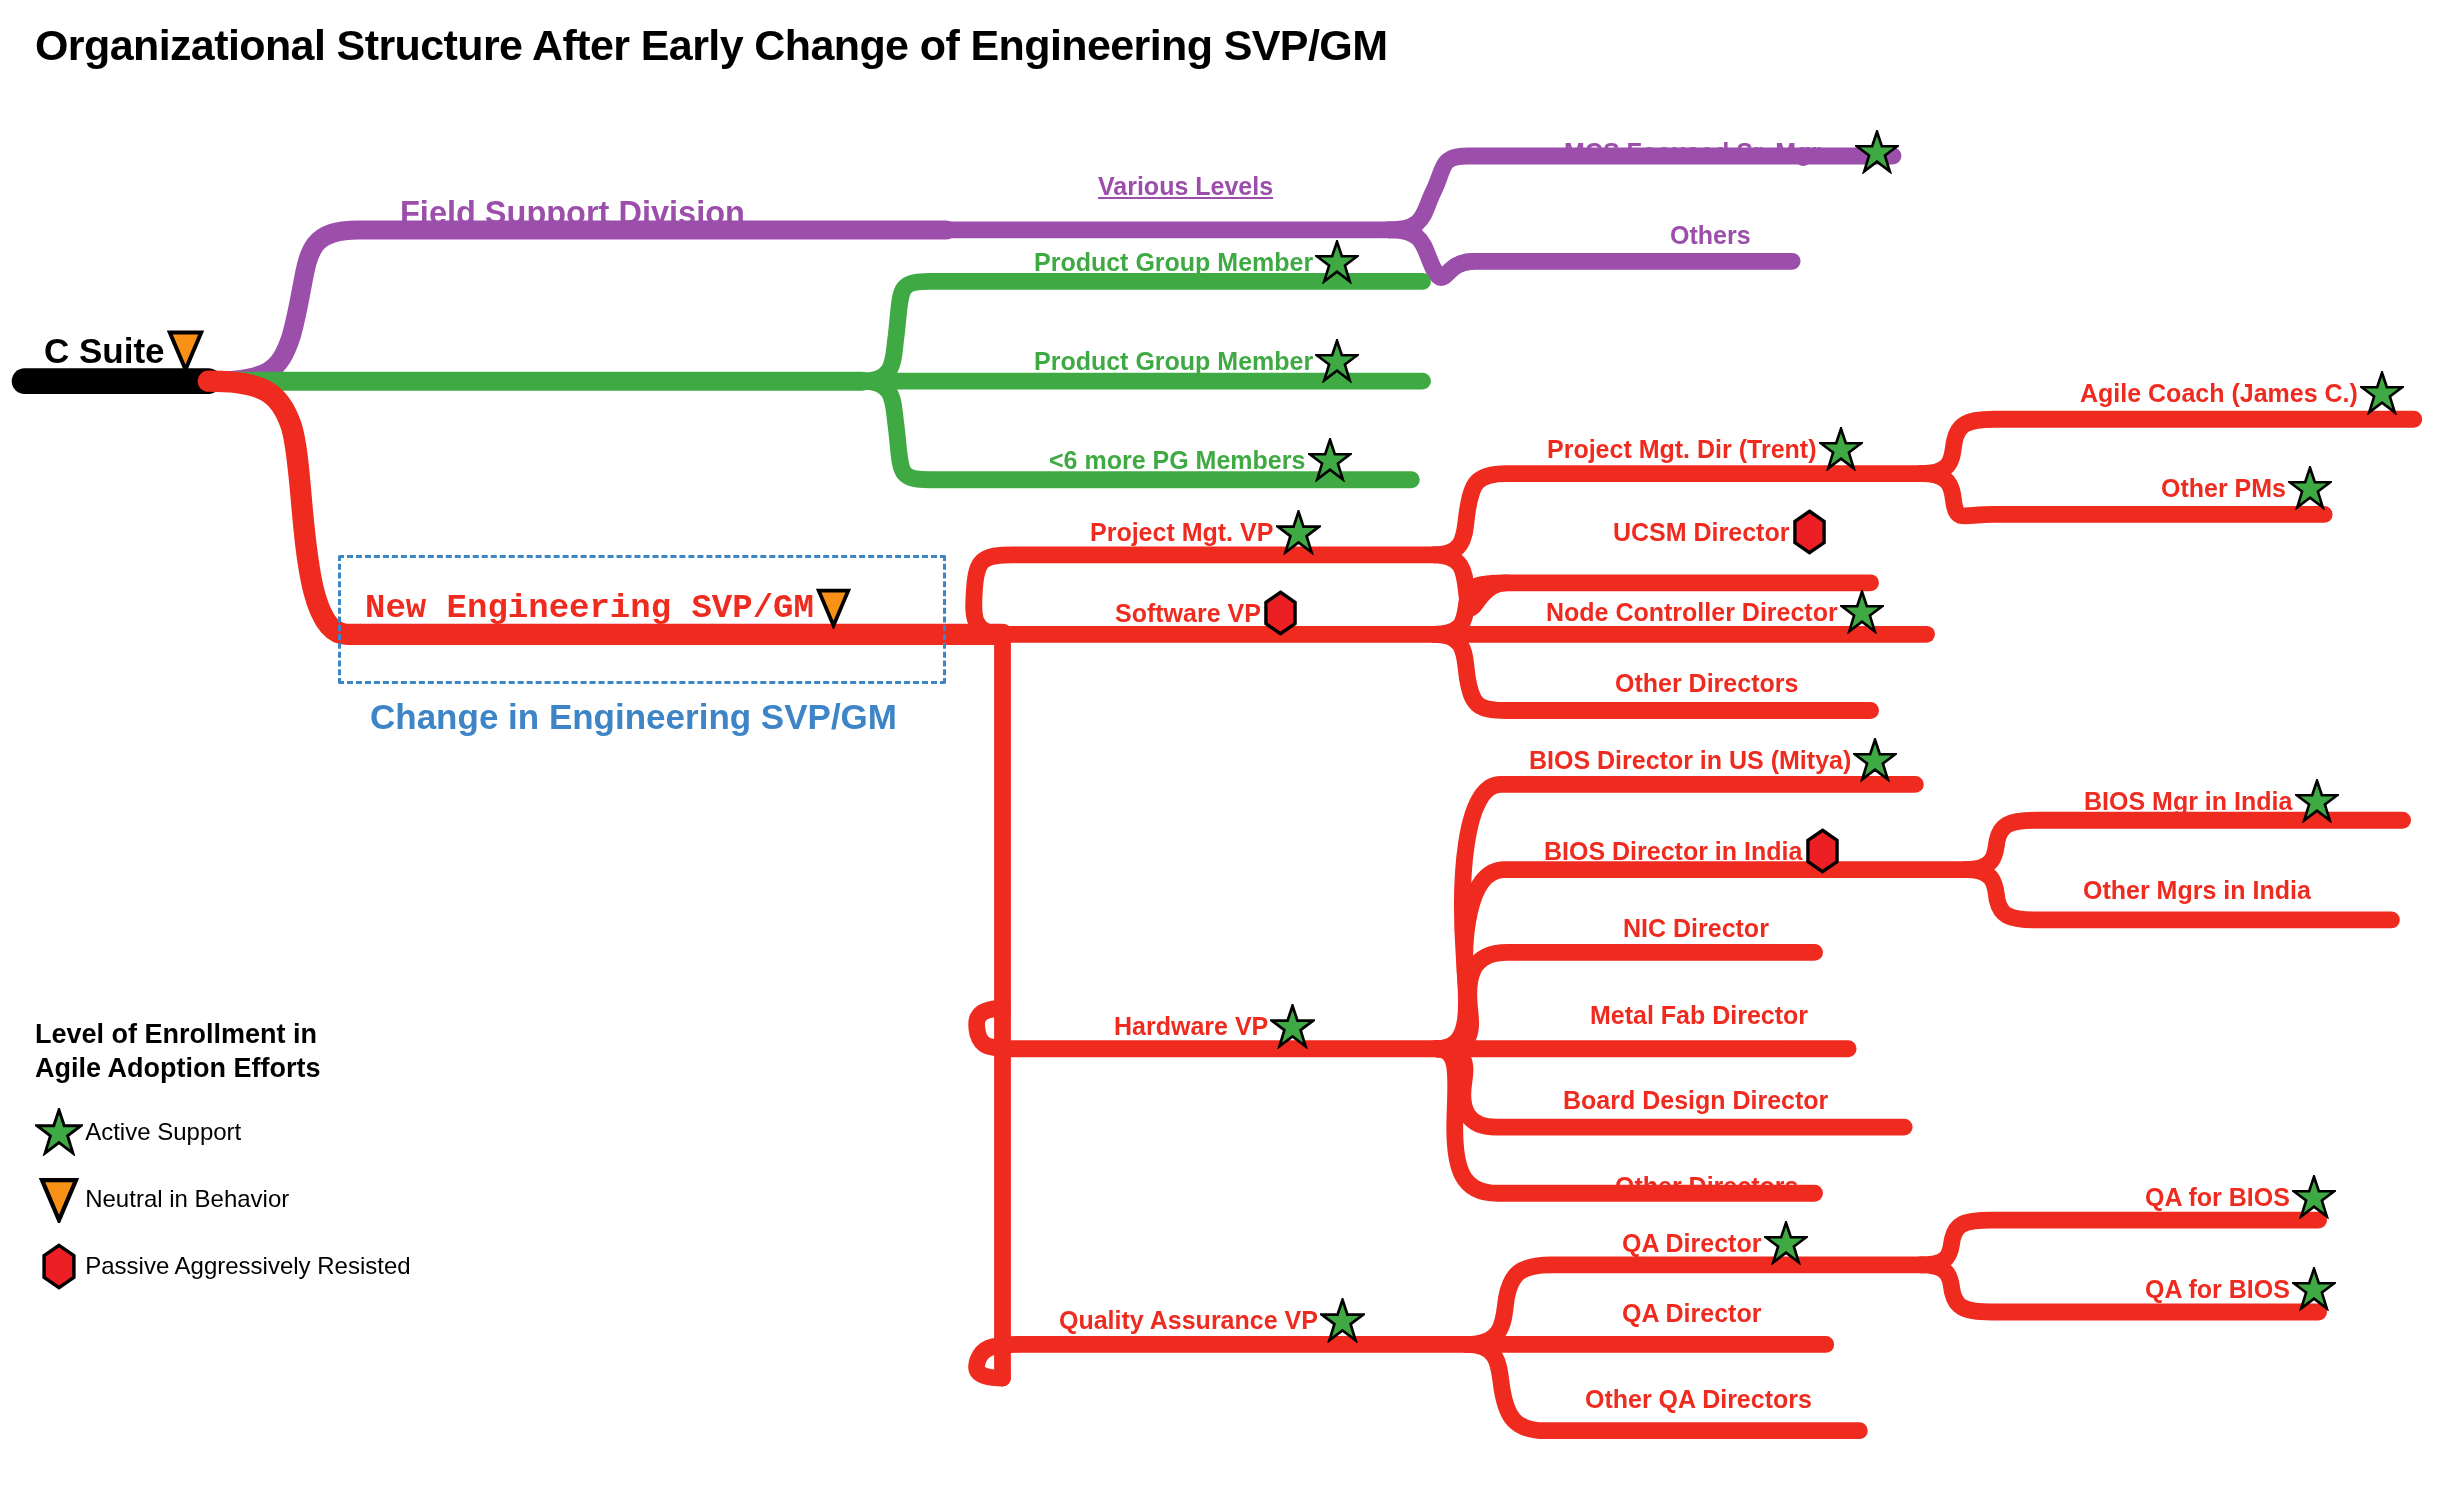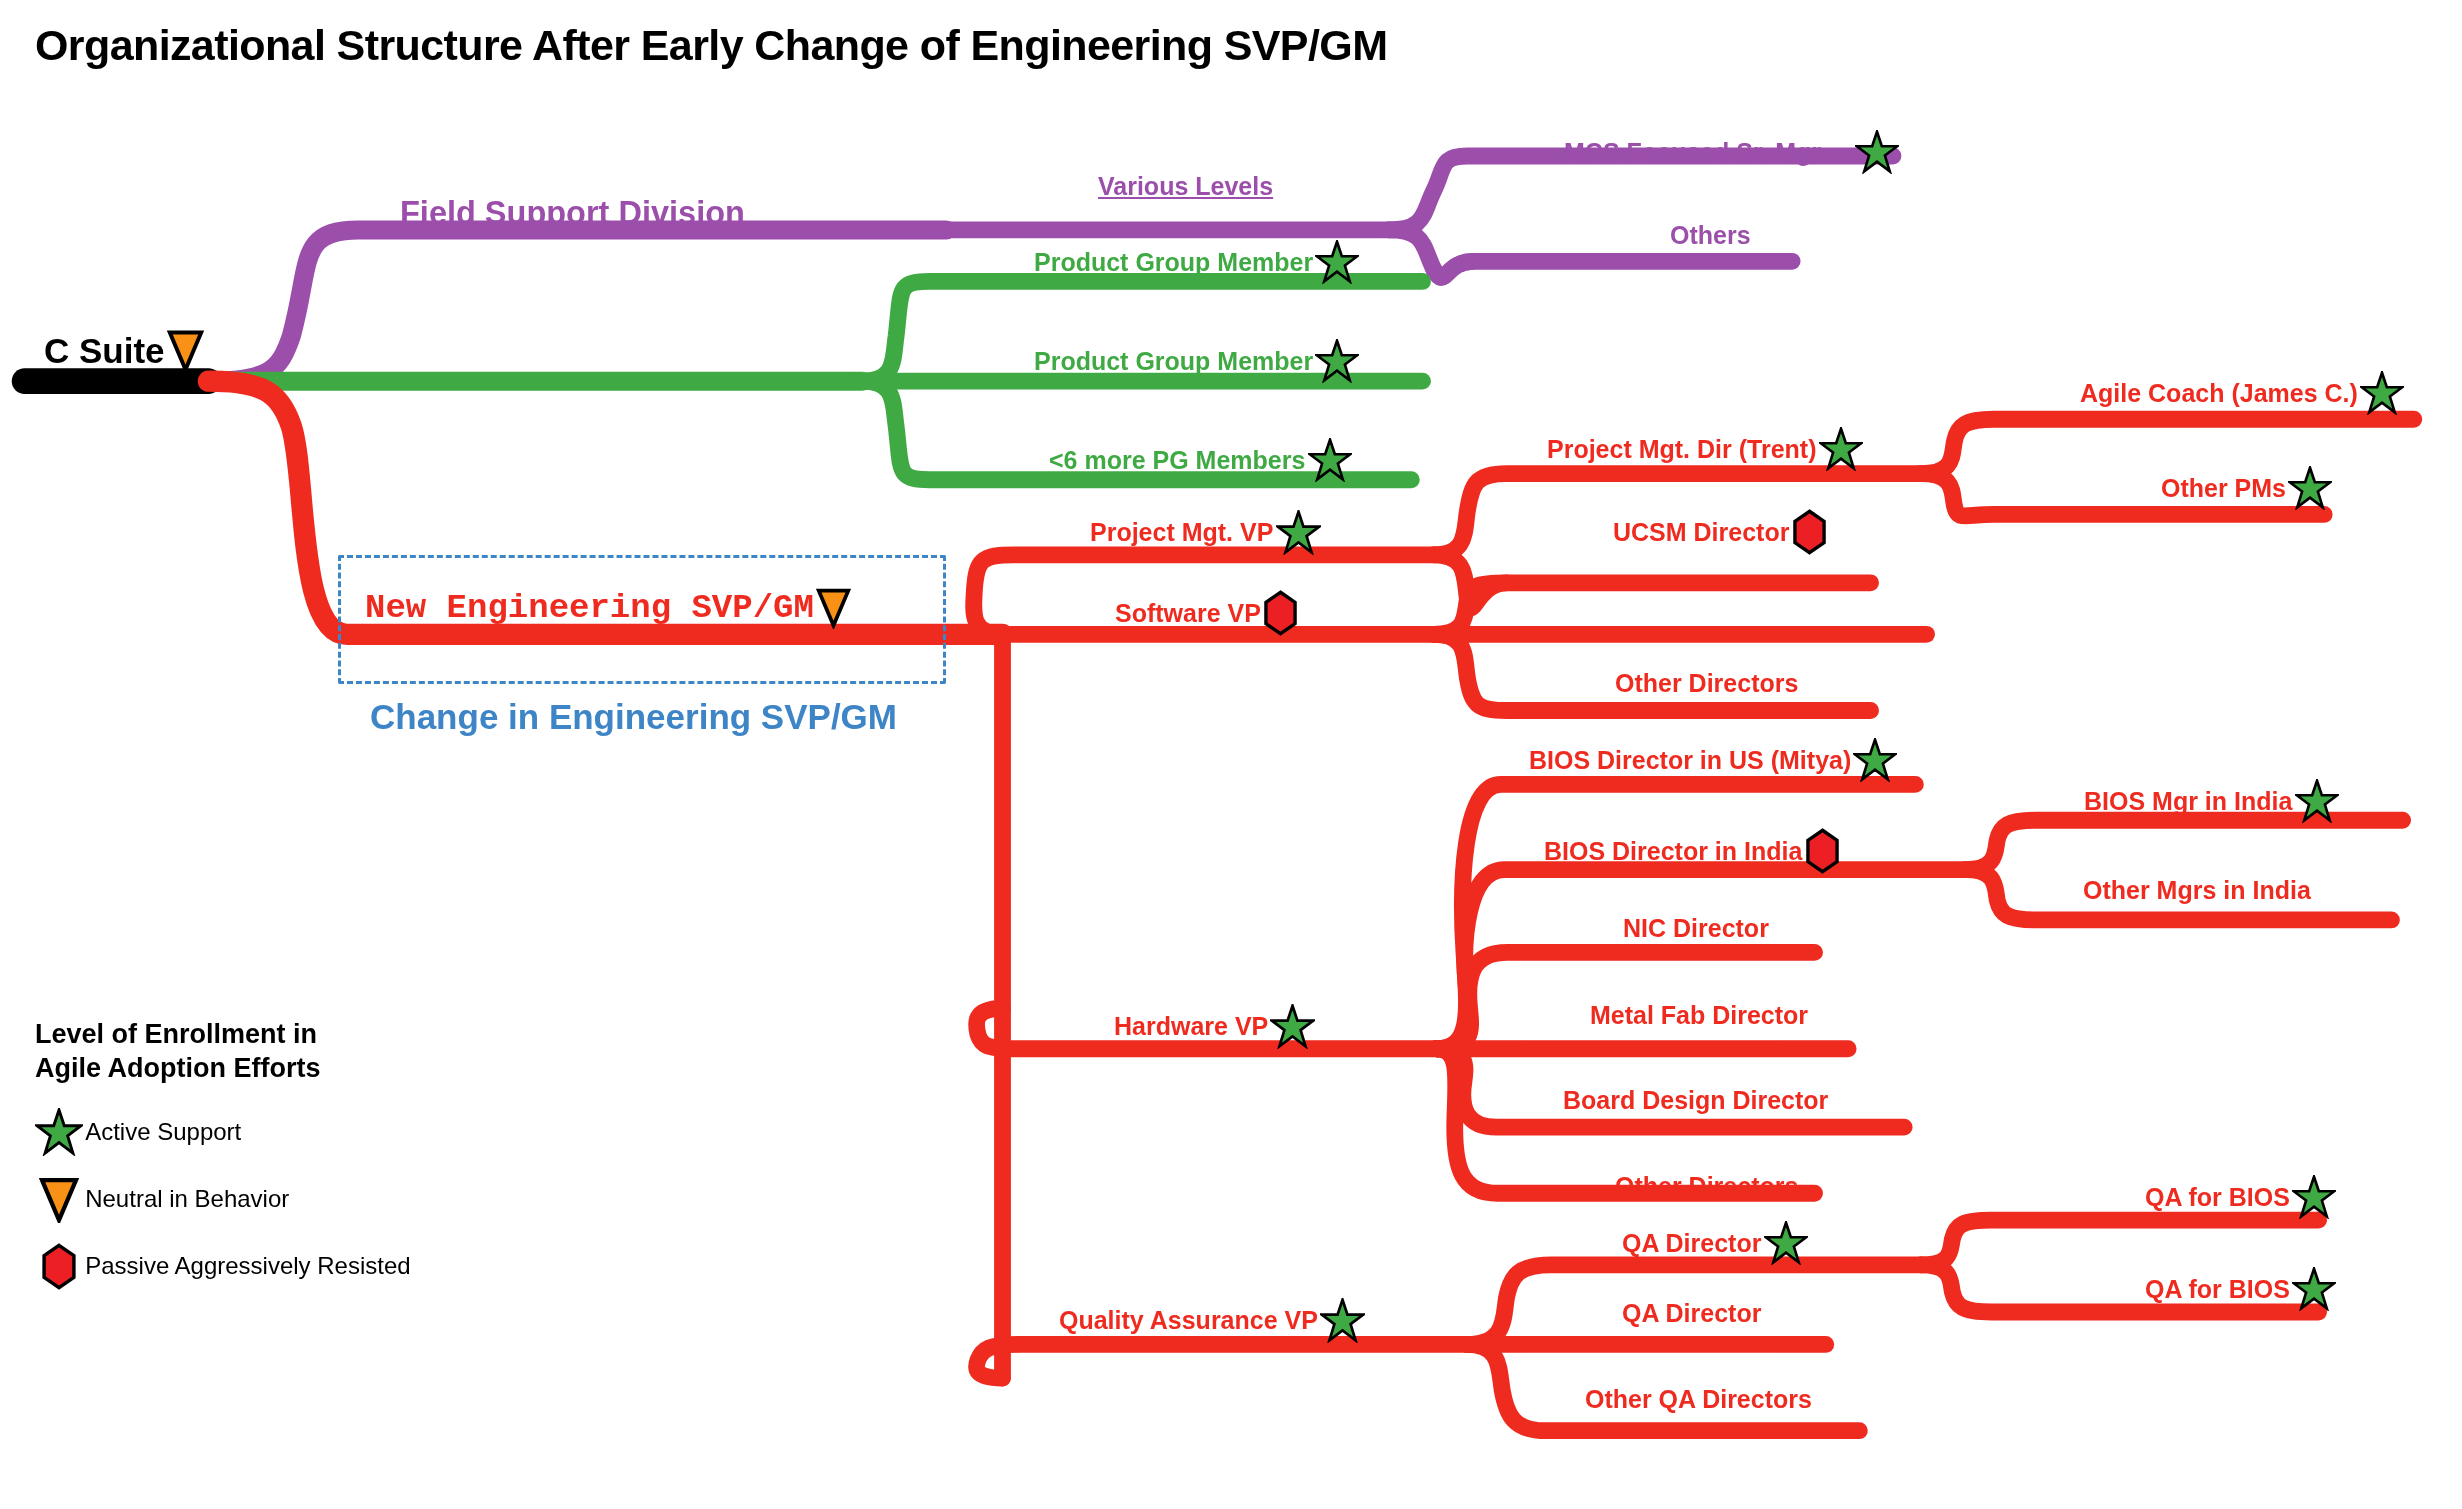--- a/index.html
+++ b/index.html
@@ -232,20 +232,28 @@
     </span>
   </div>
   <div class="nd sz-l2 c-red" style="left:1613px;top:509px;">
     <span class="txt">UCSM Director</span>
     <span class="mk">
       <svg width="35" height="46" viewBox="0 0 62 82">
           <polygon points="31,4 57,22 57,60 31,78 5,60 5,22" fill="#ec2024" stroke="#000" stroke-width="6"></polygon>
         </svg>
     </span>
   </div>
+  <div class="nd sz-l2 c-red" style="left:1546px;top:590px;">
+    <span class="txt">Node Controller Director</span>
+    <span class="mk">
+      <svg width="44" height="44" viewBox="0 0 100 100">
+          <polygon points="50,4 61,37 96,37 68,58 79,94 50,72 21,94 32,58 4,37 39,37" fill="#3faa43" stroke="#000" stroke-width="6"></polygon>
+        </svg>
+    </span>
+  </div>
   <div class="nd sz-l2 c-red" style="left:1615px;top:671px;">
     <span class="txt">Other Directors</span>
   </div>
 
   <div class="nd sz-l2 c-red" style="left:1114px;top:1004px;">
     <span class="txt">Hardware VP</span>
     <span class="mk">
       <svg width="45" height="45" viewBox="0 0 100 100">
           <polygon points="50,4 61,37 96,37 68,58 79,94 50,72 21,94 32,58 4,37 39,37" fill="#3faa43" stroke="#000" stroke-width="6"></polygon>
         </svg>

